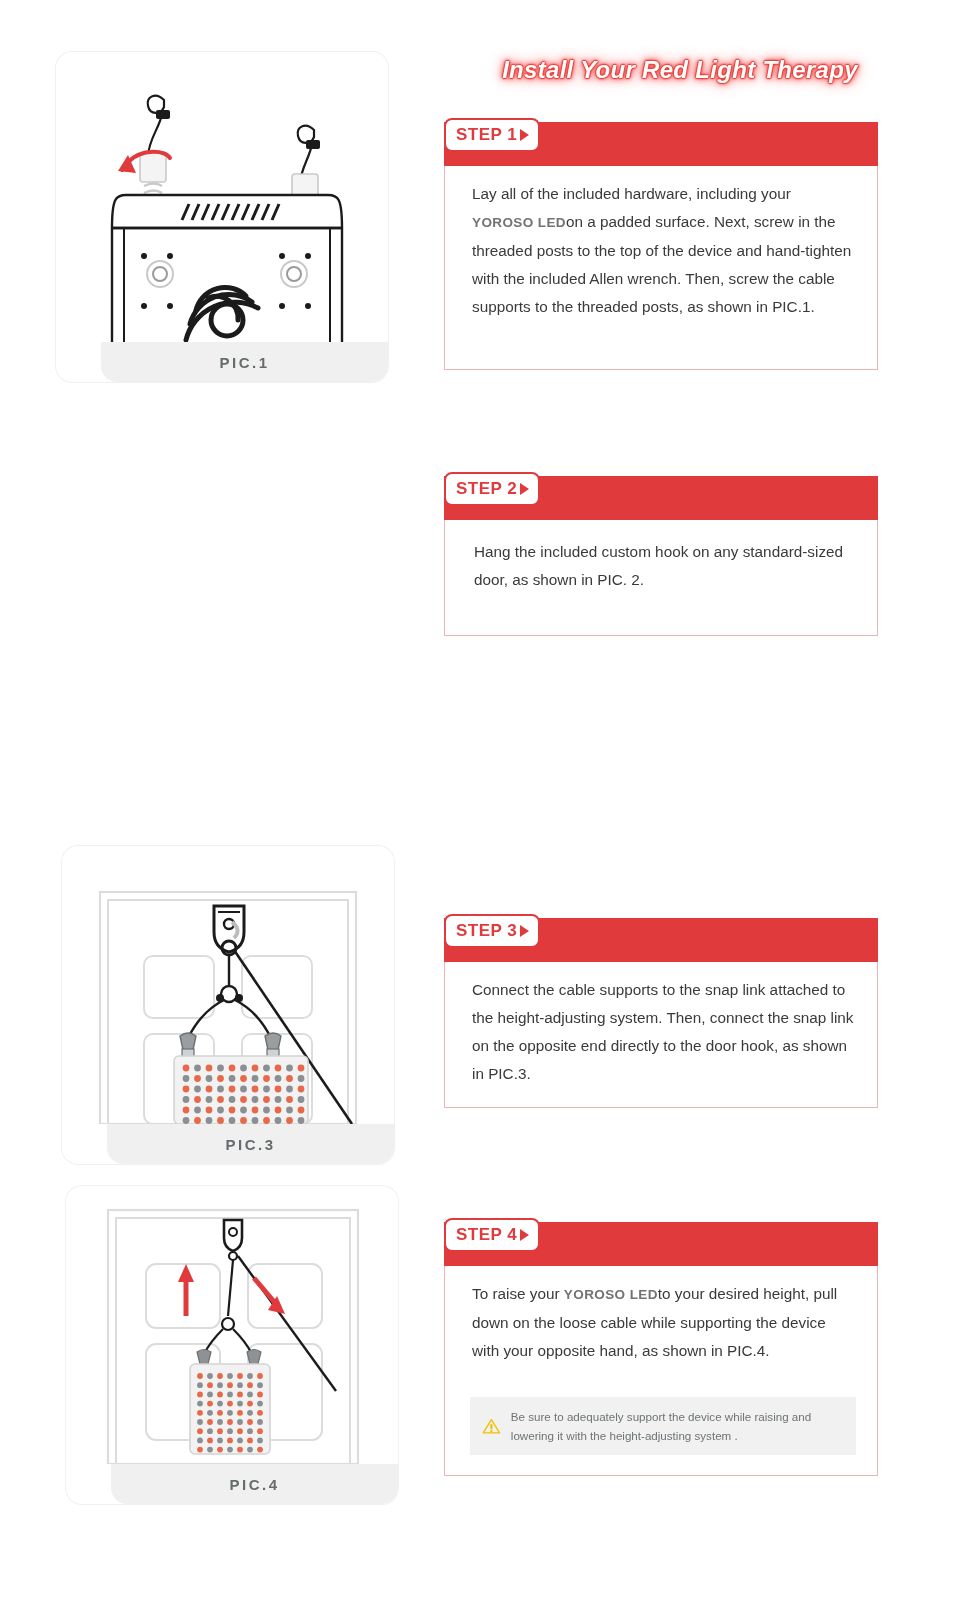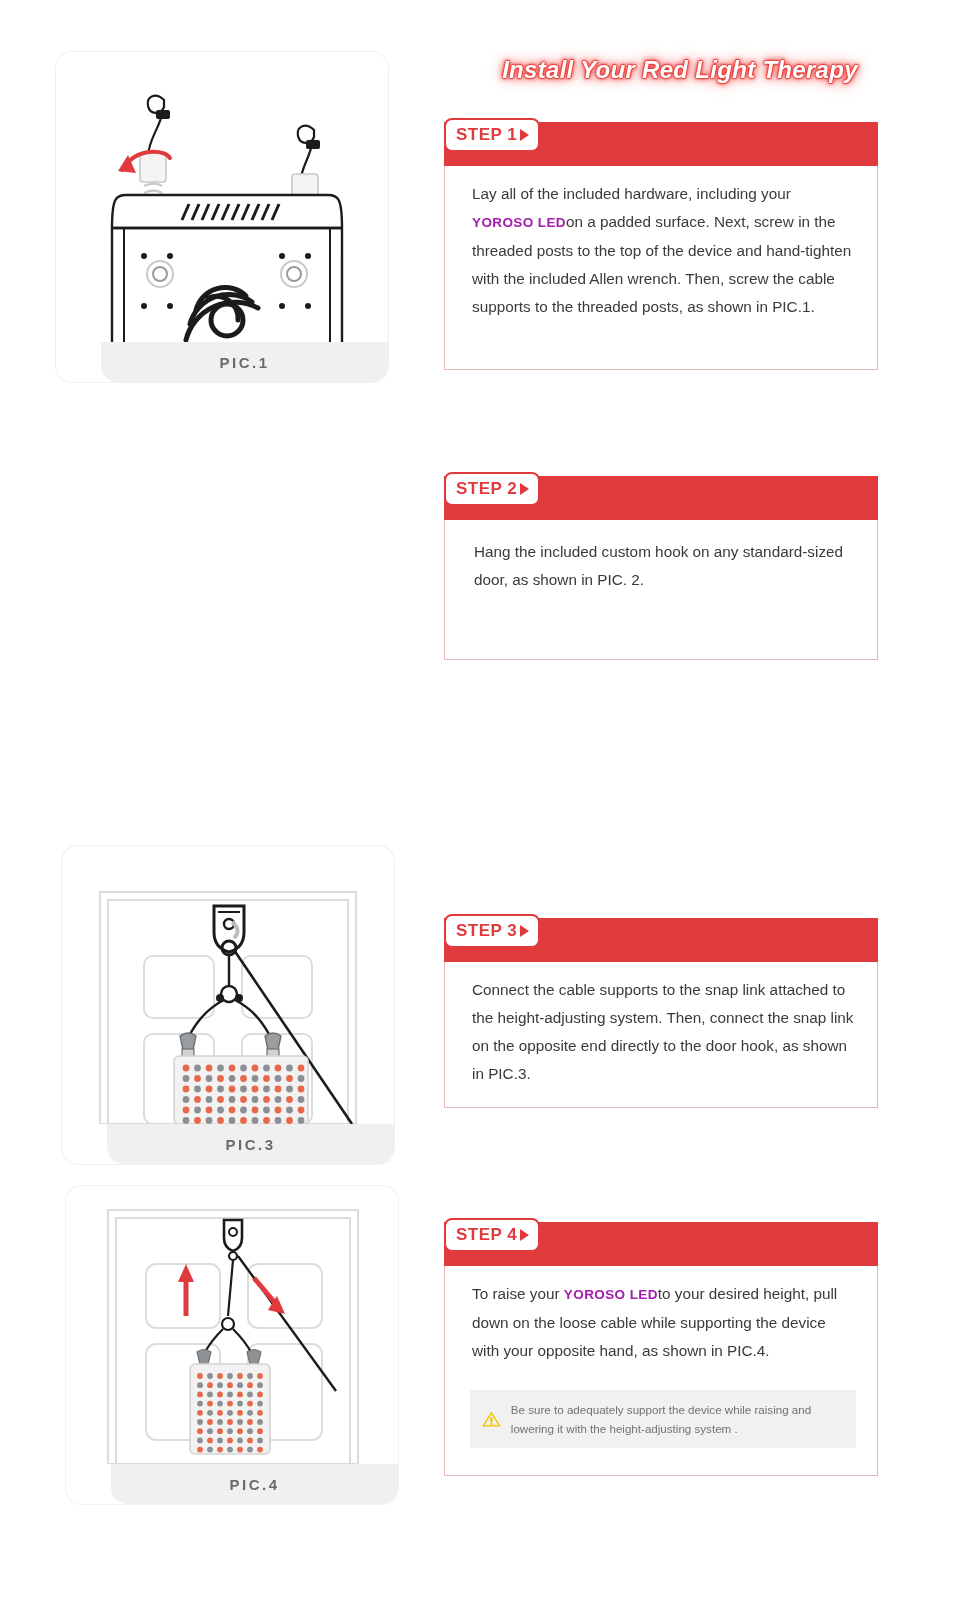--- a/index.html
+++ b/index.html
@@ -80,29 +80,30 @@
     width: 0; height: 0;
     border-top: 6px solid transparent;
     border-bottom: 6px solid transparent;
     border-left: 9px solid #e03a3c;
   }
   .step-text {
     position: absolute; left: 28px; right: 24px; top: 58px;
     font-size: 15.3px; line-height: 28px; color: #3a3a3a;
   }
   .brand {
-    font-size: 13.5px; font-weight: bold; letter-spacing: 0.4px; color: #a21caf;
+    font-size: 13.5px; font-weight: bold; letter-spacing: 0.4px; color: #737373;
   }
 
   
   .warn {
     position: absolute; left: 26px; right: 22px;
     background: #f1f1f1;
     display: flex; align-items: center; gap: 10px;
     padding: 10px 12px;
+    margin-top: 7px;
   }
   .warn-text { font-size: 11.6px; line-height: 19px; color: #6e7376; }
 
   
   .door-outer { stroke: #dcdcdc; fill: none; }
   svg { display: block; }
 </style>
 </head>
 <body>
 
@@ -401,21 +402,21 @@
     <div class="step-bar"></div>
     <div class="step-badge">
       <span class="lbl">STEP 1</span>
       <span class="tri"></span>
     </div>
     <div class="step-text">
       <span>Lay all of the included hardware, including your </span><span class="brand">YOROSO LED</span><span>on a padded surface. Next, screw in the threaded posts to the top of the device and hand-tighten with the included Allen wrench. Then, screw the cable supports to the threaded posts, as shown in PIC.1.</span>
     </div>
   </div>
 
-  <div class="step-block" style="left:444px; top:476px; width:434px; height:184px;">
+  <div class="step-block" style="left:444px; top:476px; width:434px; height:160px;">
     <div class="step-body"></div>
     <div class="step-bar"></div>
     <div class="step-badge">
       <span class="lbl">STEP 2</span>
       <span class="tri"></span>
     </div>
     <div class="step-text" style="left:30px; right:26px; top:62px;">Hang the included custom hook on any standard-sized door, as shown in PIC. 2.</div>
   </div>
 
   <div class="step-block" style="left:444px; top:918px; width:434px; height:190px;">

